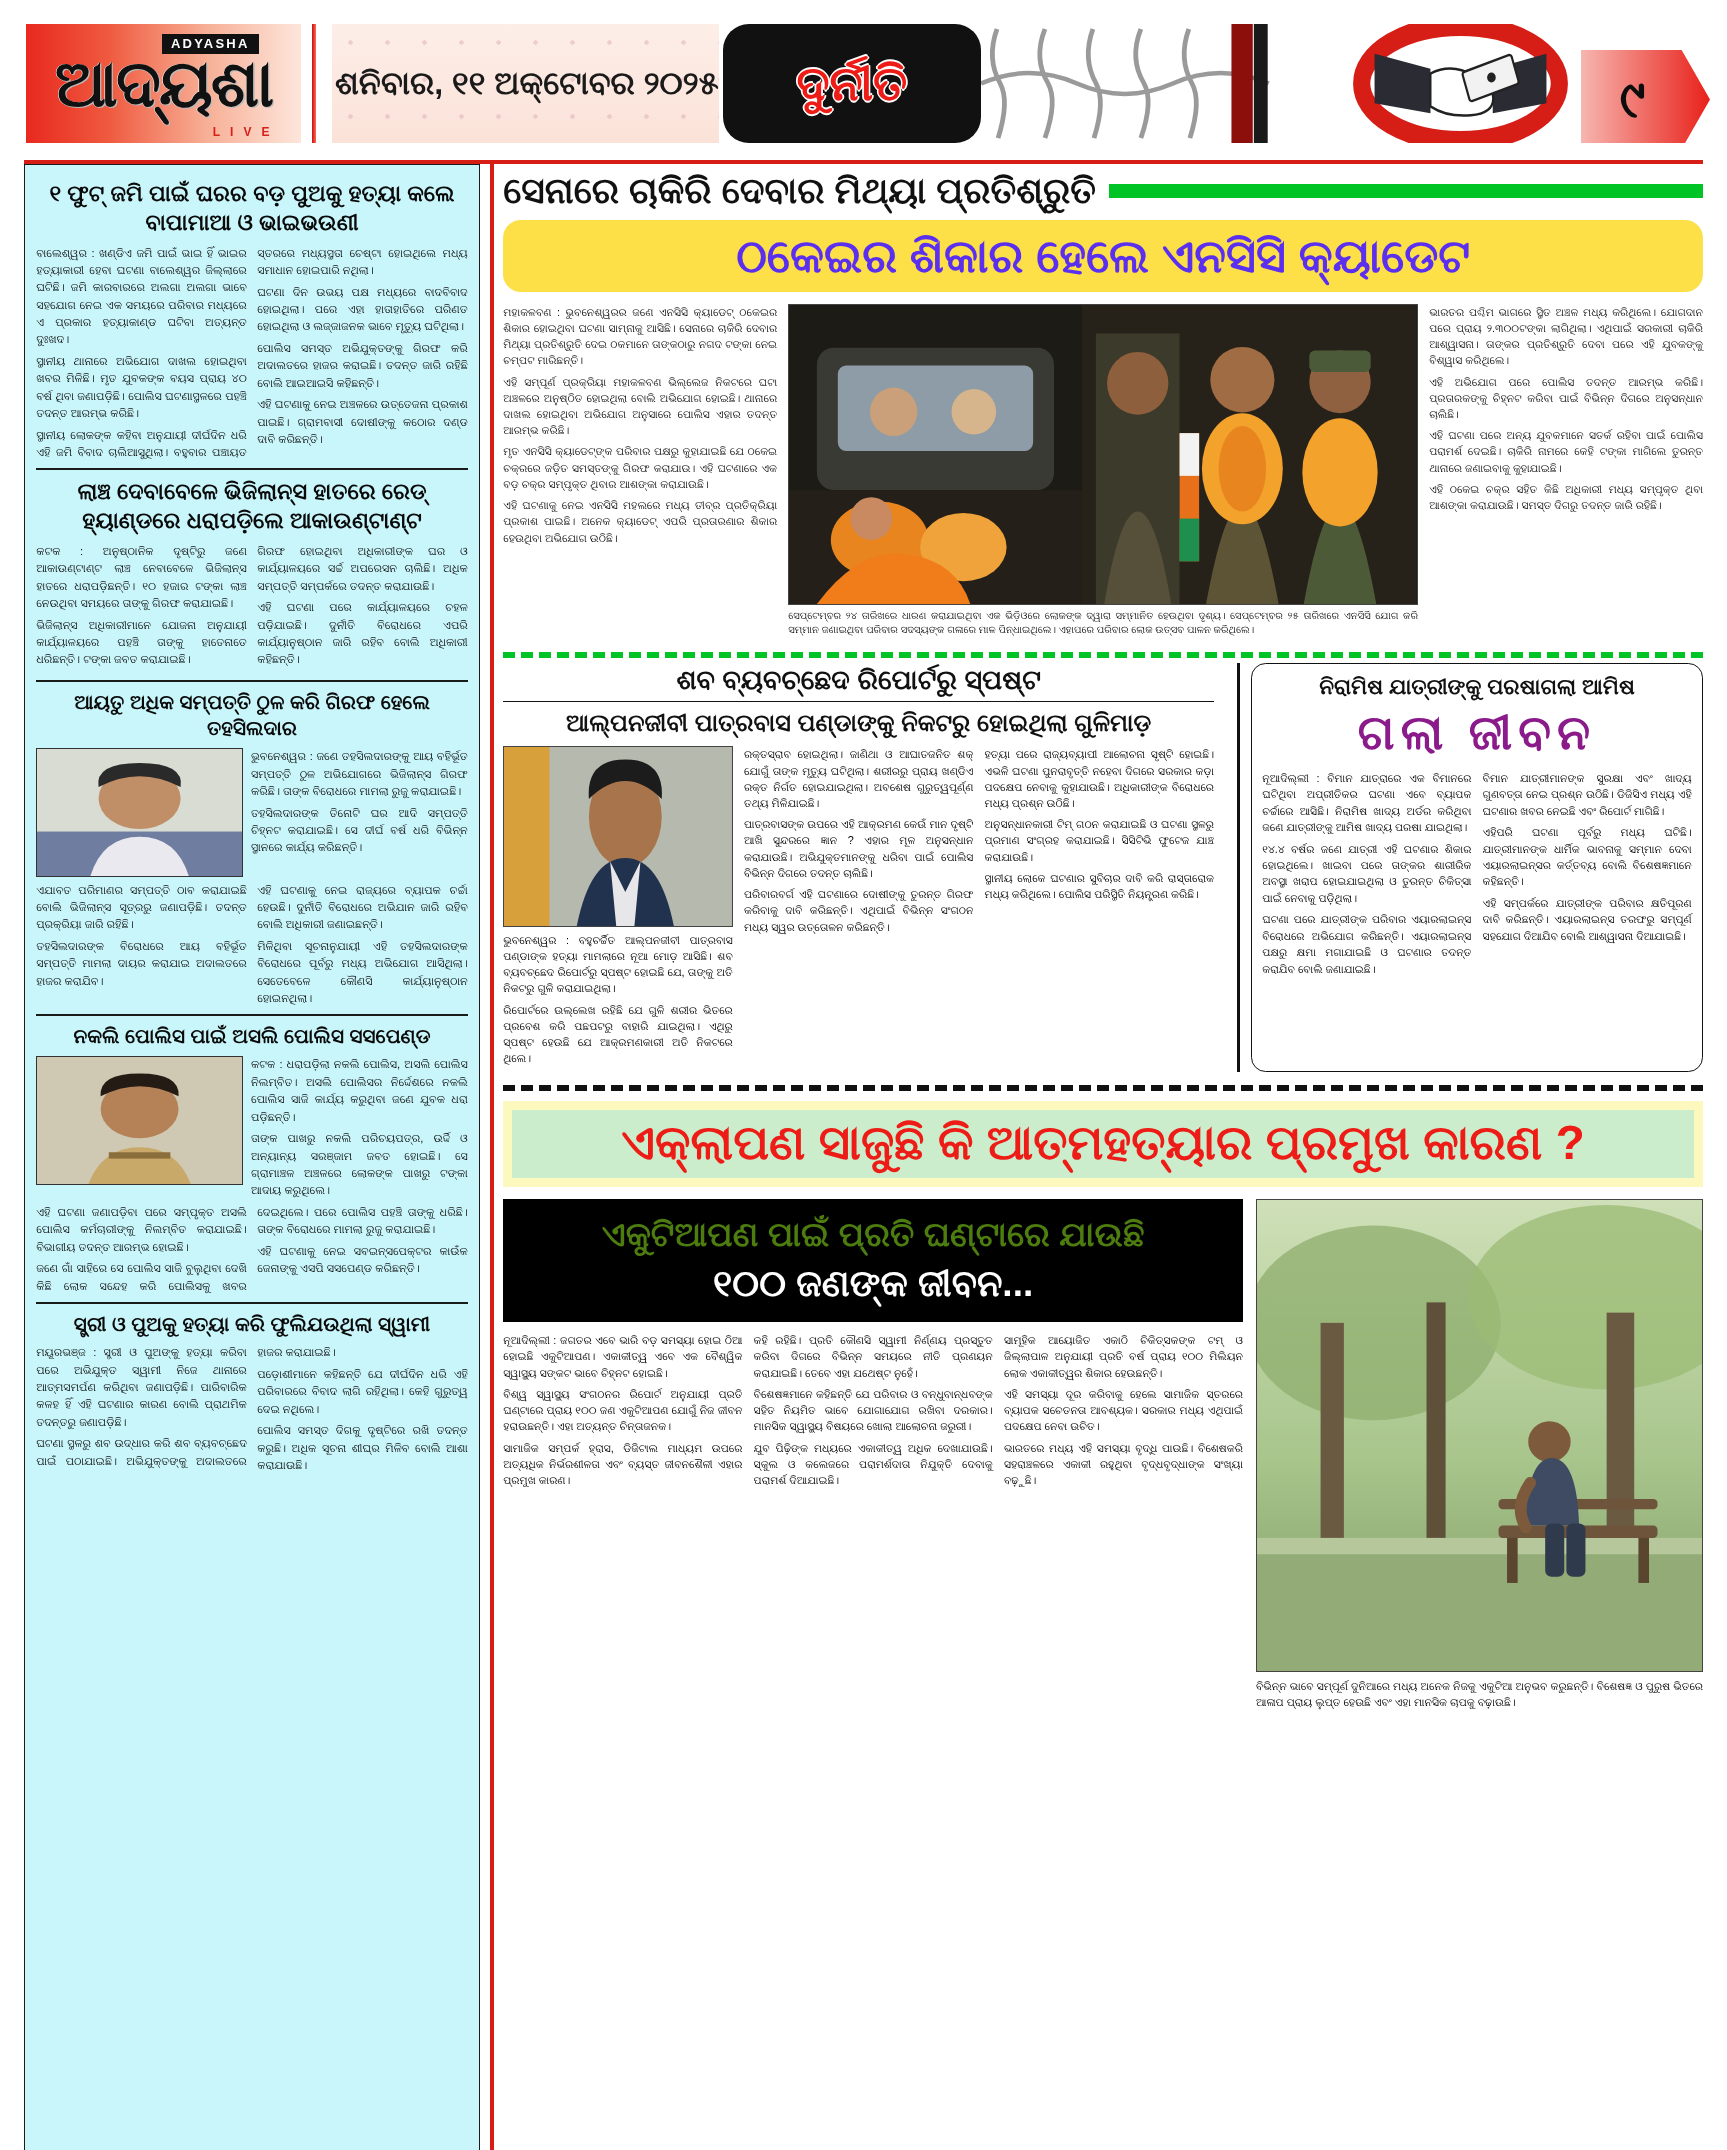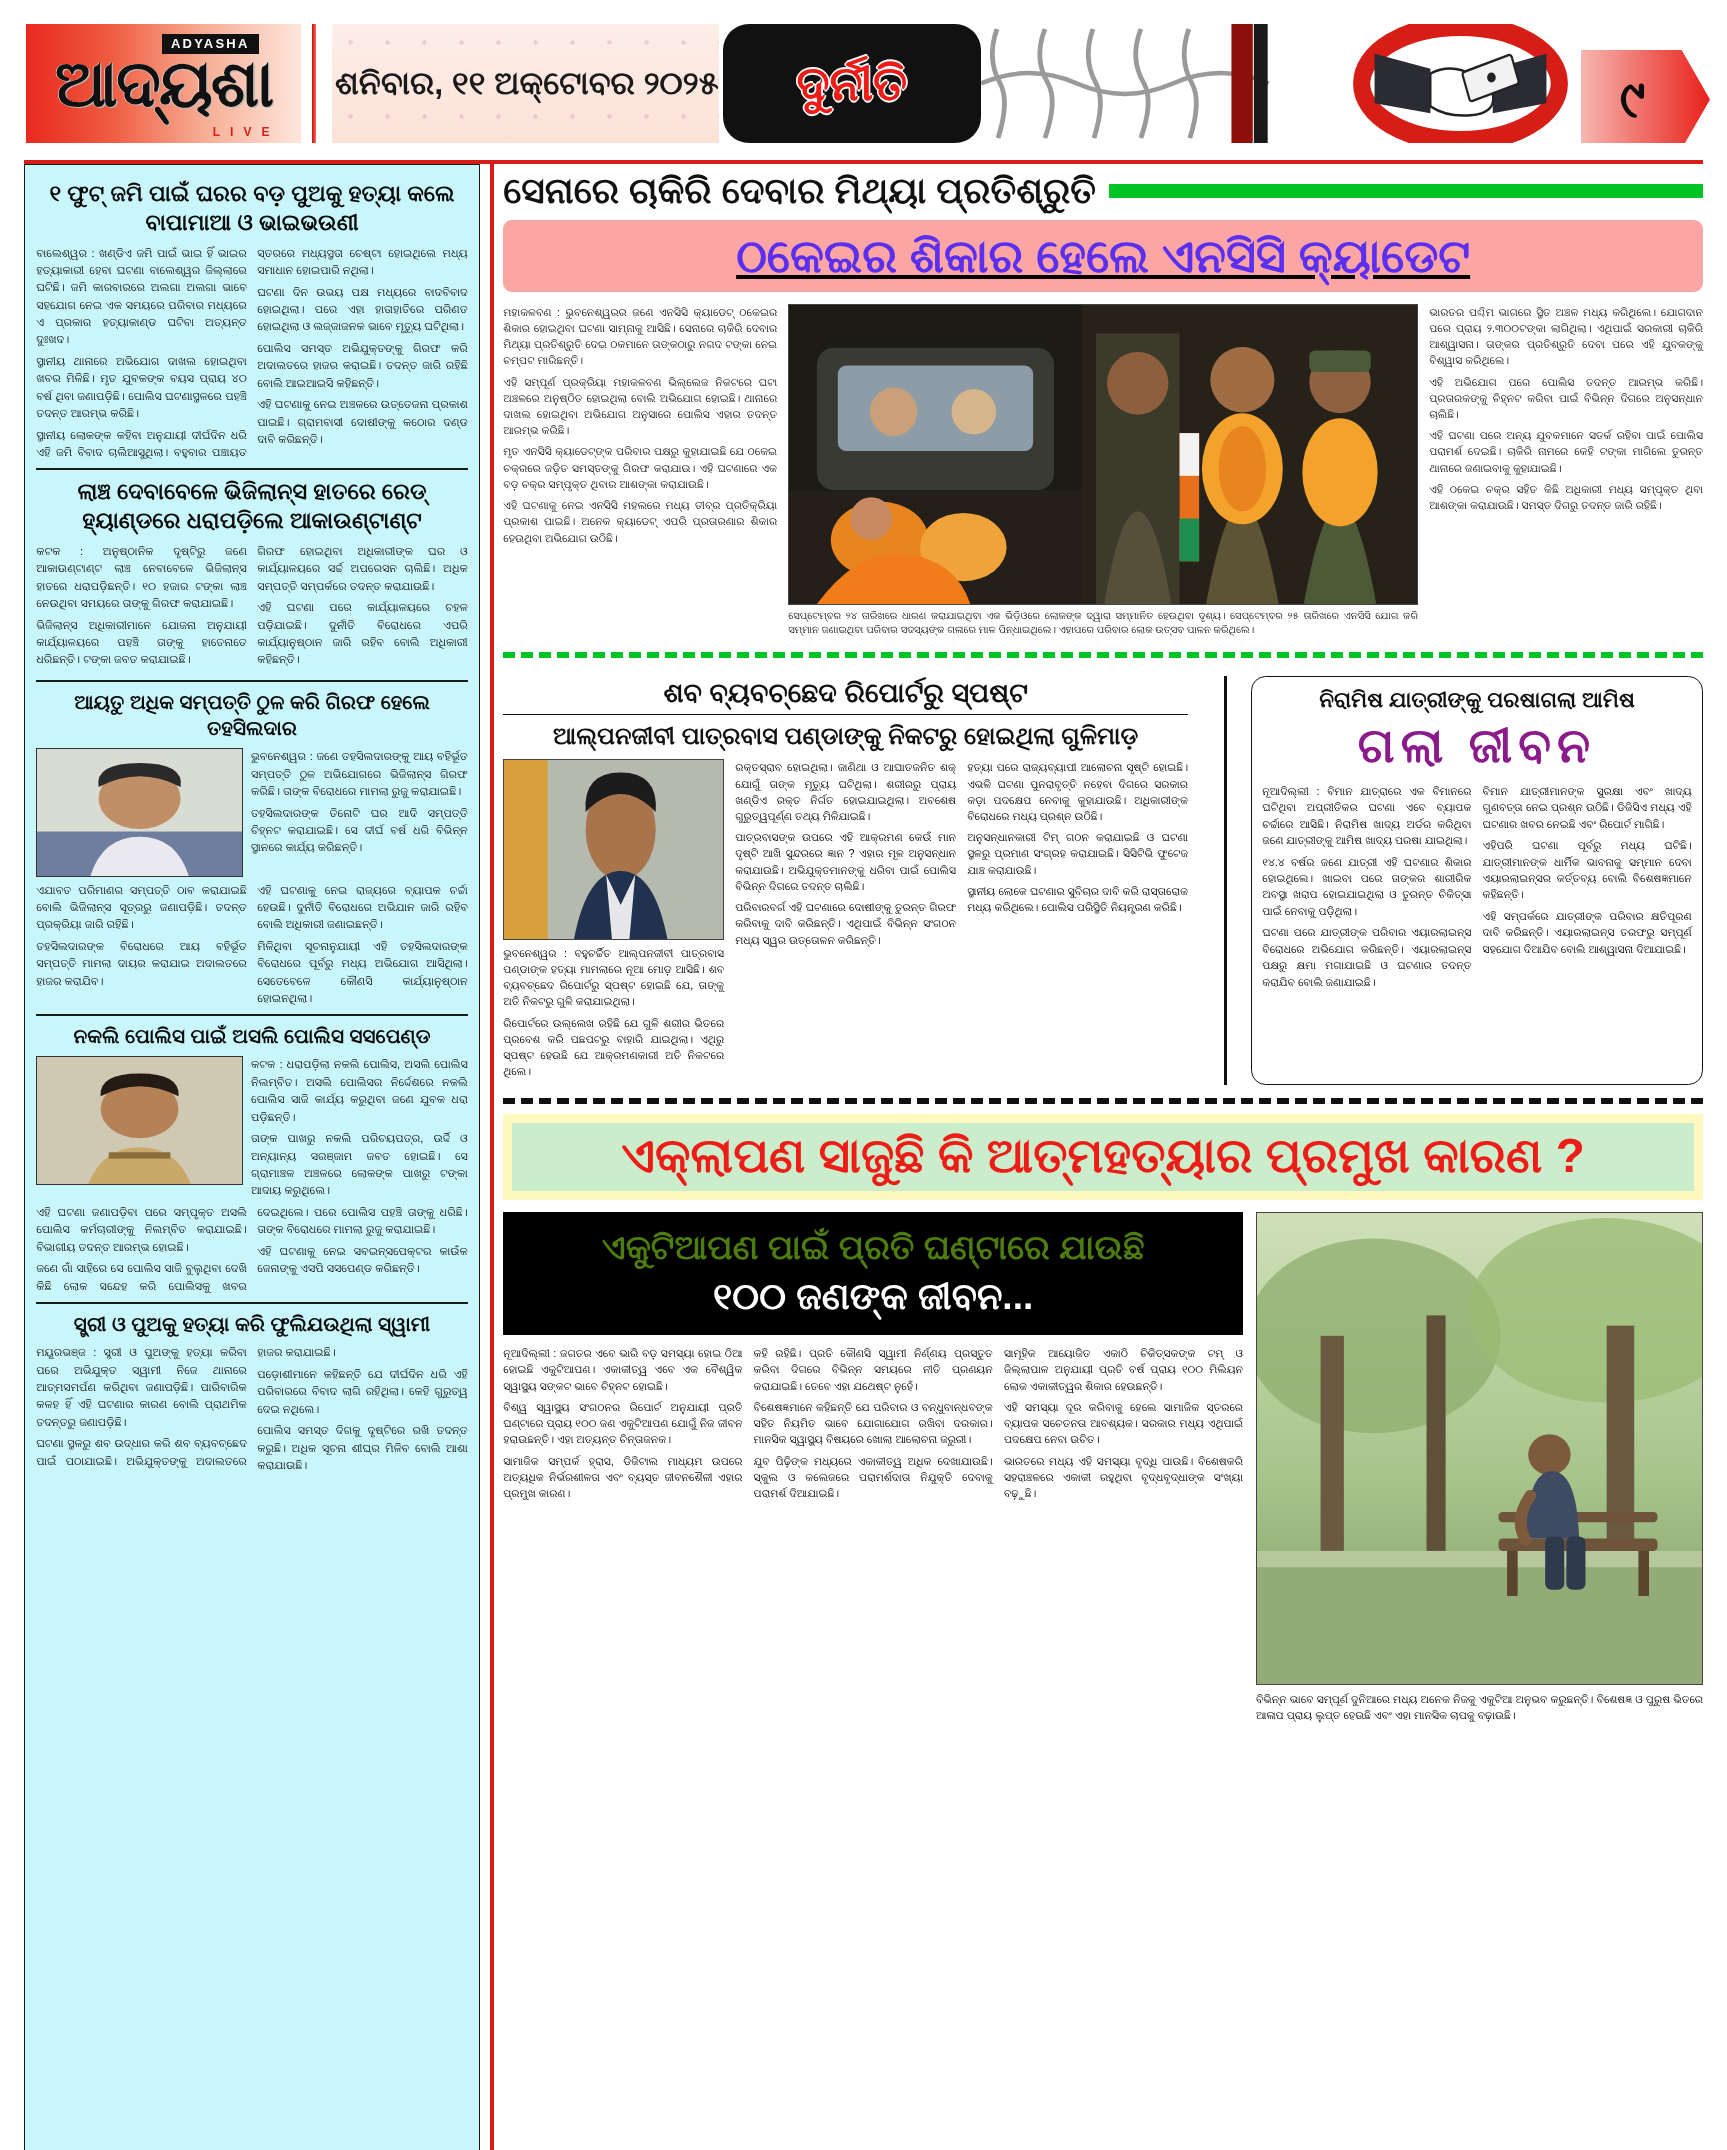--- a/index.html
+++ b/index.html
@@ -50,35 +50,35 @@
   .lc-text p{margin:0 0 4.3px;}
   .lc-sep{height:1.7px;background:#1b1b1b;margin:6.9px 0;}
   .lc-photo{width:100%;height:142px;background:#cfd4cd;border:1.3px solid #333;box-sizing:border-box;
         margin:0 0 4.3px;overflow:hidden;position:relative;}
   .lc-photo.half{width:48%;float:left;margin-right:7.7px;height:129px;}
 
   
   .kicker{display:flex;align-items:center;gap:13px;margin:6px 0 8.6px;}
   .kicker-txt{font-size:36px;font-weight:bold;color:#111;white-space:nowrap;}
   .kicker-bar{flex:1 1 auto;height:14.6px;background:#00c425;}
-  .banner-orange{background:#fca5a5;border-radius:9px;padding:9.5px 8.6px;text-align:center;text-decoration:underline;}
+  .banner-orange{background:#fde047;border-radius:18px;padding:9.5px 8.6px;text-align:center;}
   .banner-orange-txt{font-size:46px;font-weight:bold;color:#5b2ff0;line-height:1.15;}
 
   .story-3col{display:flex;gap:11.2px;margin-top:11.2px;}
   .s3-col{flex:1 1 0;font-size:10.8px;line-height:1.5;text-align:justify;color:#111;}
   .s3-col p{margin:0 0 5.2px;}
   .s3-mid{flex:2.3 1 0;}
   .photo-main{width:100%;height:301px;border:1.3px solid #444;box-sizing:border-box;overflow:hidden;position:relative;background:#1c1b17;}
   .photo-cap{font-size:10px;line-height:1.45;text-align:justify;margin-top:4.3px;}
 
   .dash-green{height:0;border-top:6.9px dashed #00c425;margin:14.6px 0 4.3px;}
   .hr-thin{height:1.3px;background:#111;margin:3.4px 0 6px;}
 
   
-  .mid-band{display:flex;gap:13px;margin-top:13px;justify-content:flex-end;}
+  .mid-band{display:flex;gap:0;margin-top:0;justify-content:flex-end;}
   .mid-left{flex:1 1 0;padding-right:12px;}
   .mid-divider{width:2.6px;flex:0 0 2.6px;background:#111;margin:0 11.2px;}
   .mid-right{flex:0 0 452px;border:1.7px solid #111;border-radius:14.6px;box-sizing:border-box;padding:9.5px 10.3px;}
 
   .mid-h1{font-size:27px;font-weight:bold;text-align:center;color:#111;margin:2.6px 0 4.3px;}
   .mid-h2{font-size:24px;font-weight:bold;text-align:center;color:#111;line-height:1.28;margin:5.2px 0 7.7px;}
   .mid-cols{display:flex;gap:11.2px;}
   .mid-c{flex:1 1 0;font-size:10.8px;line-height:1.5;text-align:justify;}
   .mid-c p{margin:0 0 5.2px;}
   .mid-photo{width:100%;height:181px;border:1.3px solid #444;box-sizing:border-box;background:#b9b0a0;overflow:hidden;position:relative;}

